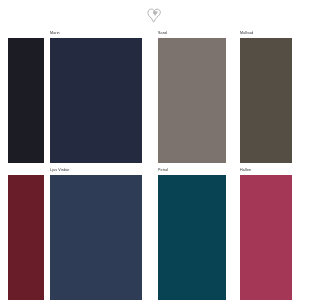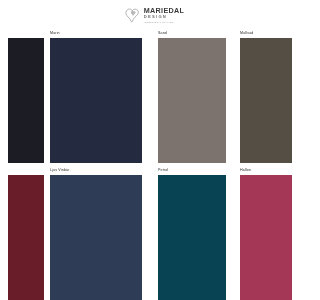--- a/index.html
+++ b/index.html
@@ -117,25 +117,20 @@
 <body>
 
 <div class="page">
 
   <div class="header">
     <div class="logo">
       <svg class="logo-mark" viewBox="0 0 34 34">
         <path d="M16.5 7.5 C14.5 3.2, 8.0 3.0, 5.2 7.0 C2.4 11.0, 4.0 16.4, 8.2 20.0 C11.0 22.5, 13.0 25.0, 14.2 28.8 C14.6 30.1, 16.3 30.2, 16.7 28.9 C18.0 24.6, 20.5 21.6, 24.0 18.6 C28.6 14.7, 30.0 10.0, 27.4 6.6 C24.8 3.2, 18.7 3.6, 16.5 7.5 Z" fill="none" stroke="#8a8a8a" stroke-width="1.25" stroke-linejoin="round"></path>
         <path d="M20.0 9.2 C18.8 7.0, 15.4 7.0, 14.2 9.4 C13.2 11.4, 14.4 13.6, 16.4 15.0 C17.0 15.4, 17.4 16.0, 17.7 16.9 C17.9 17.5, 18.6 17.5, 18.8 16.9 C19.2 15.6, 20.2 14.6, 21.4 13.6 C23.2 12.1, 23.6 10.2, 22.4 9.0 C21.6 8.2, 20.6 8.4, 20.0 9.2 Z" fill="#b8b8b8" stroke="none"></path>
       </svg>
-      <div class="logo-text">
-        <div class="logo-name">MARIEDAL</div>
-        <div class="logo-sub">DESIGN</div>
-        <div class="logo-tag">INREDNING &amp; STYLING</div>
-      </div>
     </div>
   </div>
 
   <div class="row row-1">
     <div class="cell col-accent">
       <div class="cell-label"></div>
       <div class="cell-chip" style="background: rgb(28, 29, 36);"></div>
     </div>
     <div class="cell col-a">
       <div class="cell-label">Marin</div>

